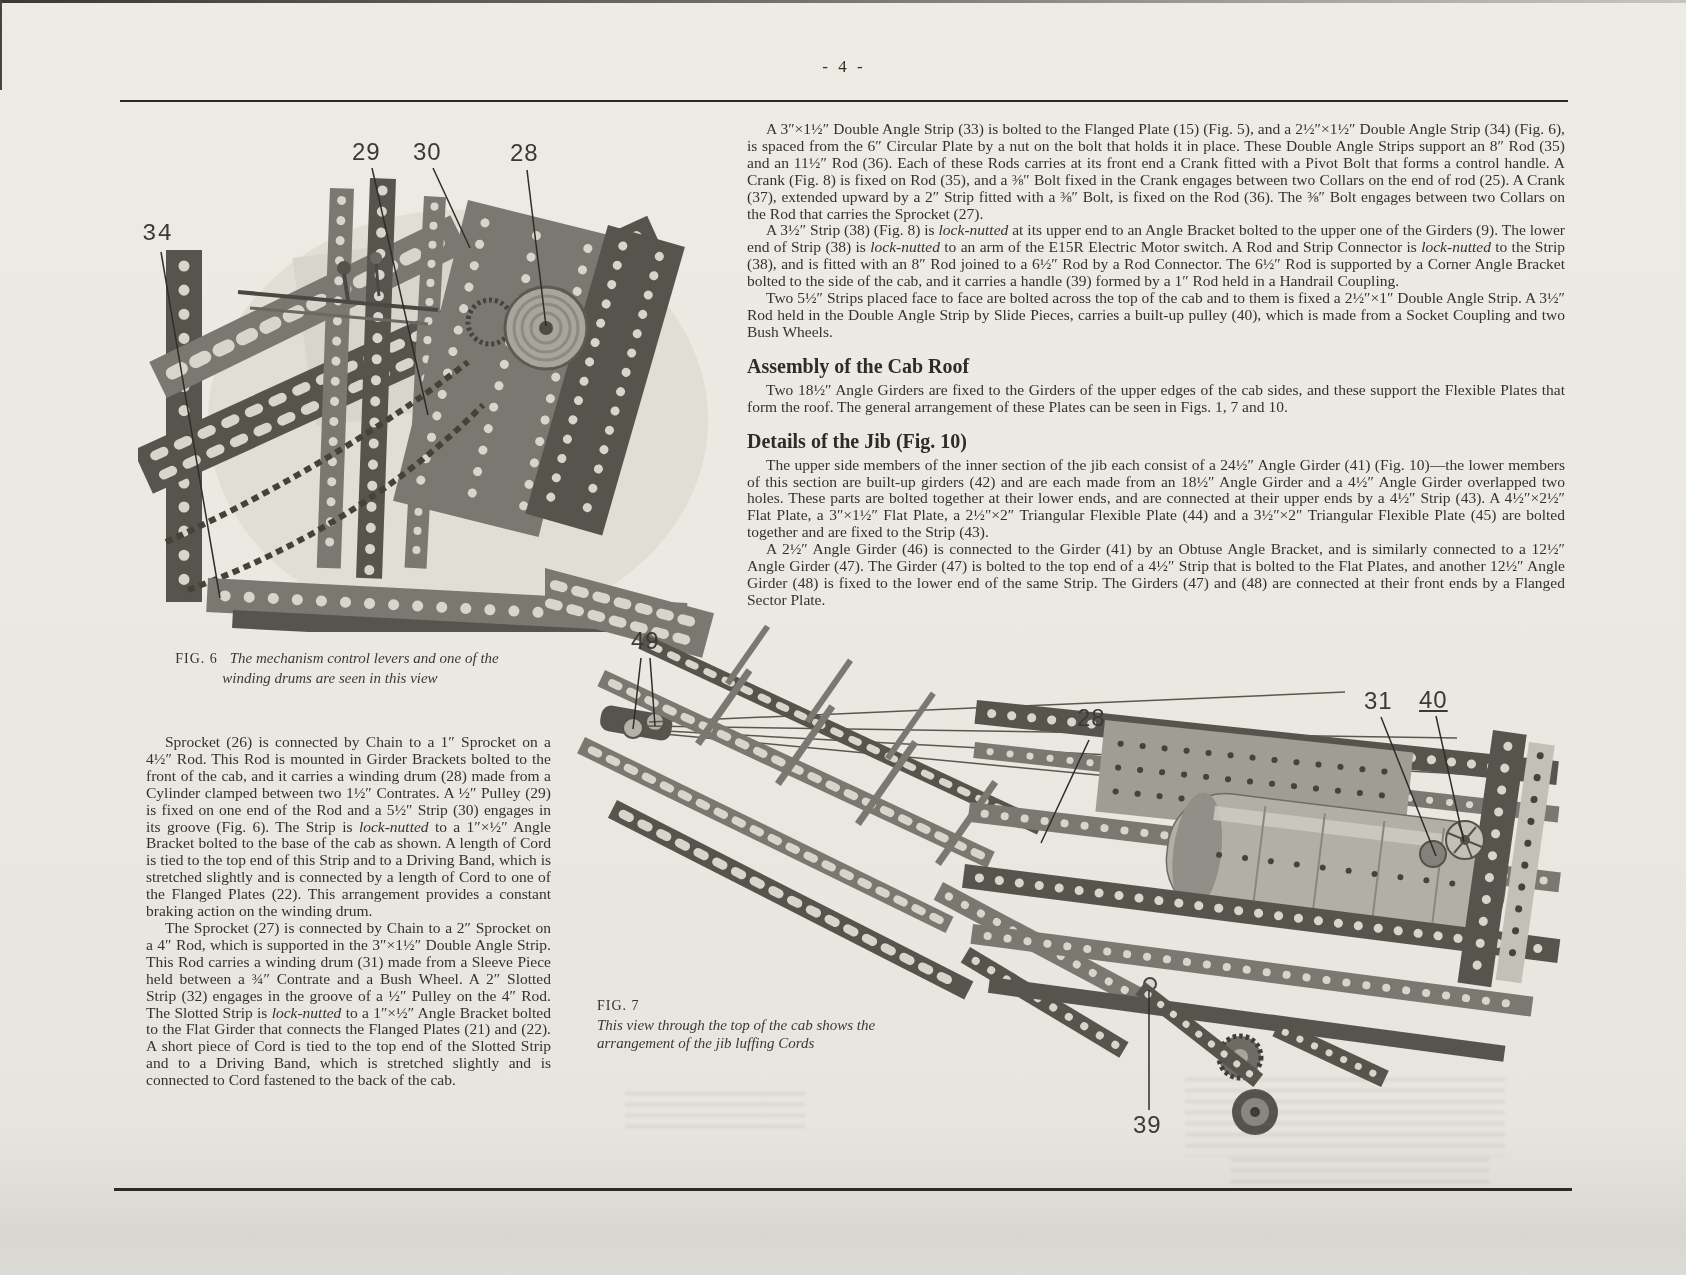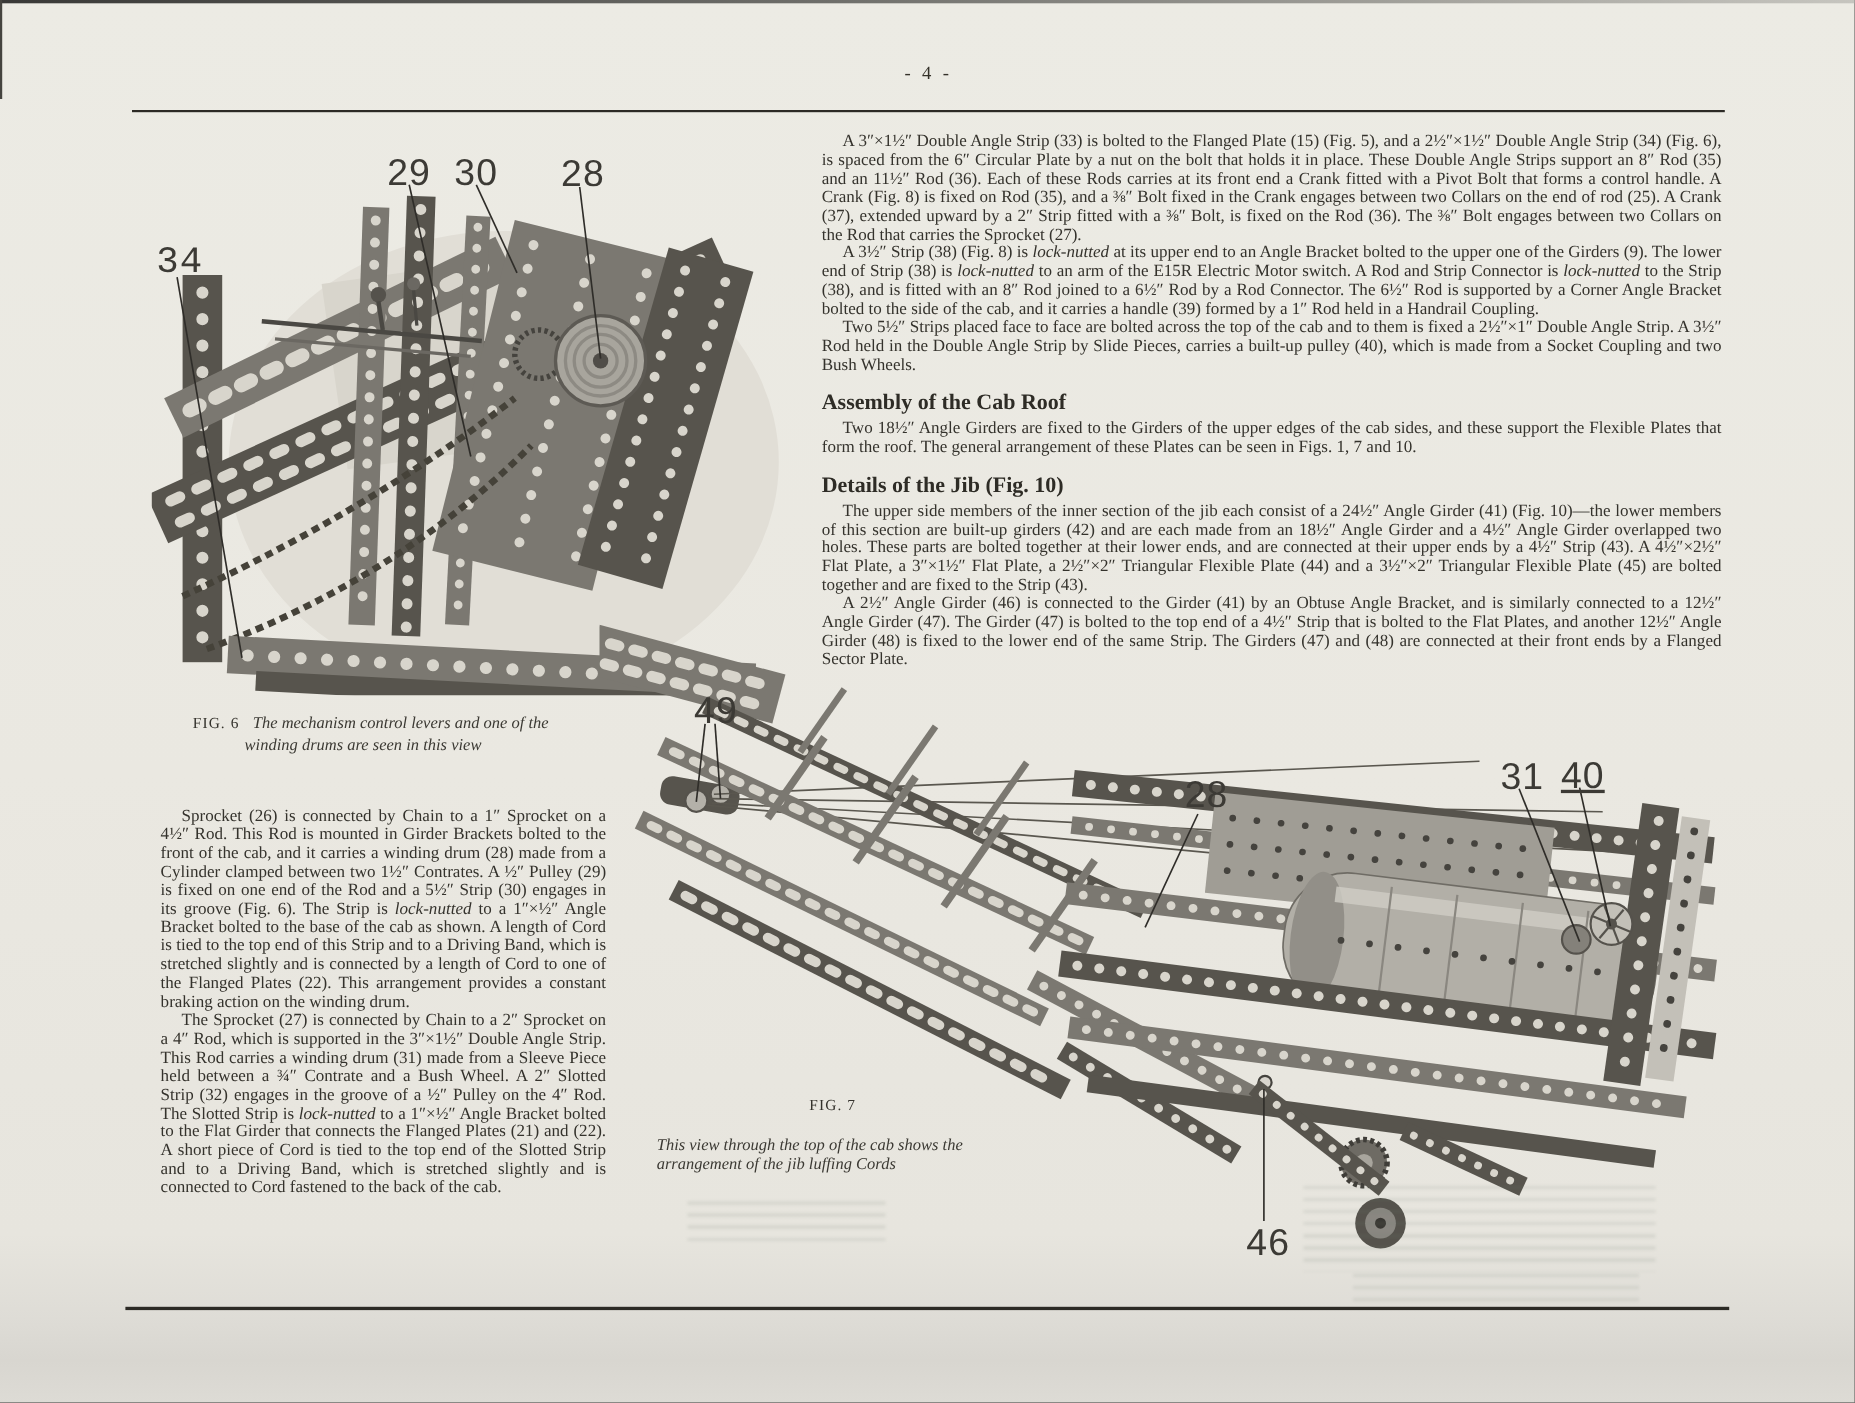--- a/index.html
+++ b/index.html
@@ -19,23 +19,23 @@
   #left-col{left:146px;top:734px;width:405px;}
   .col p{margin:0;text-indent:19px;}
   .col .hd{margin:15px 0 6px 0;font-weight:bold;font-size:20px;line-height:20px;text-indent:0;
         font-family:"Liberation Serif",serif;color:#2e2c26;}
   .col i{font-style:italic;}
   .caption{position:absolute;font-size:15px;line-height:18.5px;font-style:italic;color:#3b3933;}
   #fig6-caption{left:140px;top:649px;width:380px;text-align:center;}
   #fig7-caption{left:597px;top:997px;width:320px;text-align:left;}
   .fig-label{font-style:normal;letter-spacing:1px;font-size:14px;color:#34322c;}
   #fig6-caption .fig-label{margin-right:12px;margin-left:14px;}
-  #fig7-caption .fig-label{display:block;margin-bottom:16px;text-align:center;}
+  #fig7-caption .fig-label{display:block;margin-bottom:0px;}
   .figure{position:absolute;}
-  .callout{position:absolute;font-family:"Liberation Sans",sans-serif;font-size:34px;font-weight:400;
+  .callout{position:absolute;font-family:"Liberation Sans",sans-serif;font-size:24px;font-weight:400;
         color:#3c3a35;line-height:1;letter-spacing:1px;}
   #overlay{position:absolute;left:0;top:0;width:1686px;height:1275px;pointer-events:none;}
   .leader{stroke:#2f2d29;stroke-width:1.5;}
   
   .g-dark{fill:#57544d;} .g-mid{fill:#7b7871;}
   .hr{stroke:#d8d5cc;stroke-linecap:round;fill:none;}
   .hrd{stroke:#45433e;stroke-linecap:round;fill:none;}
   .cord{stroke:#5a574f;stroke-width:1.5;}
   .bleed{position:absolute;opacity:.13;filter:blur(1.5px);
         background:repeating-linear-gradient(180deg,#6e7a6e 0 3px,transparent 3px 11px);}
@@ -295,14 +295,14 @@
     </svg>
 
 <span class="callout" style="left: 142px; top: 222px; font-family: Liberation Mono, monospace;">34</span>
     <span class="callout" style="left: 352px; top: 140px;">29</span>
     <span class="callout" style="left: 413px; top: 140px;">30</span>
     <span class="callout" style="left: 510px; top: 141px;">28</span>
     <span class="callout" style="left: 631px; top: 629px;">49</span>
     <span class="callout" style="left: 1077px; top: 706px;">28</span>
     <span class="callout" style="left: 1364px; top: 689px;">31</span>
     <span class="callout" style="left: 1419px; top: 688px; text-decoration: underline;">40</span>
-    <span class="callout" style="left: 1133px; top: 1113px;">46</span>
+    <span class="callout" style="left: 1133px; top: 1113px;">39</span>
   </div>
 
 </body></html>

